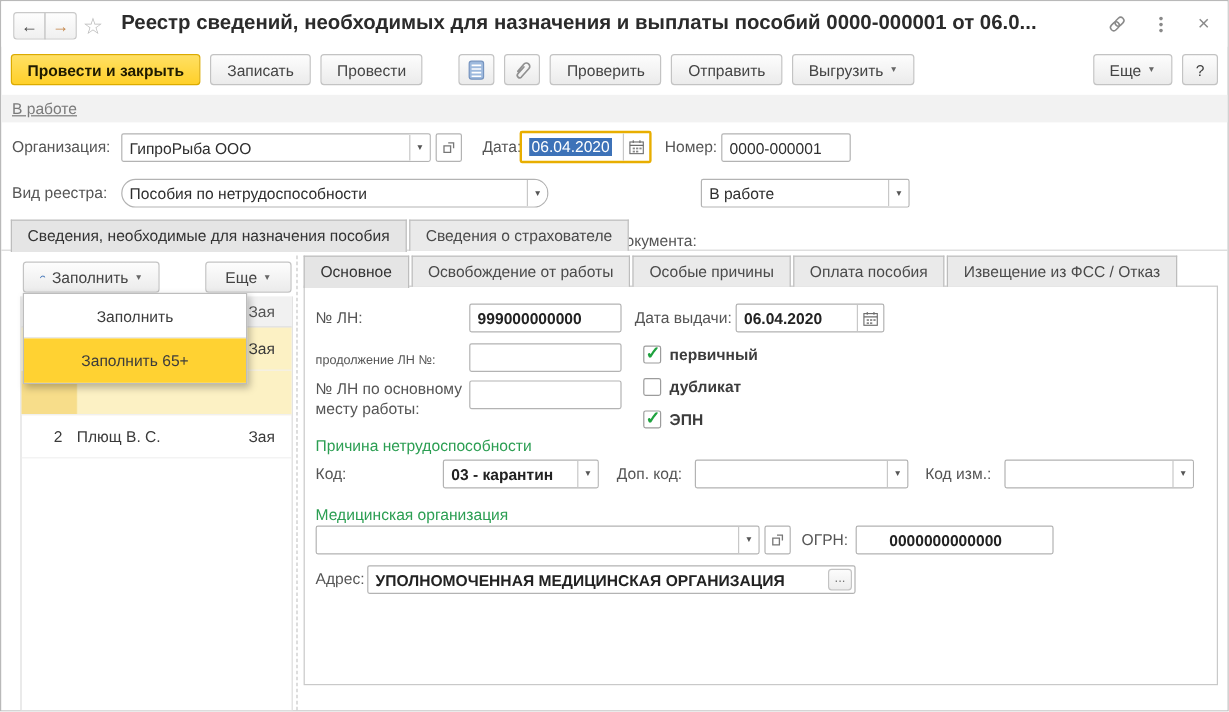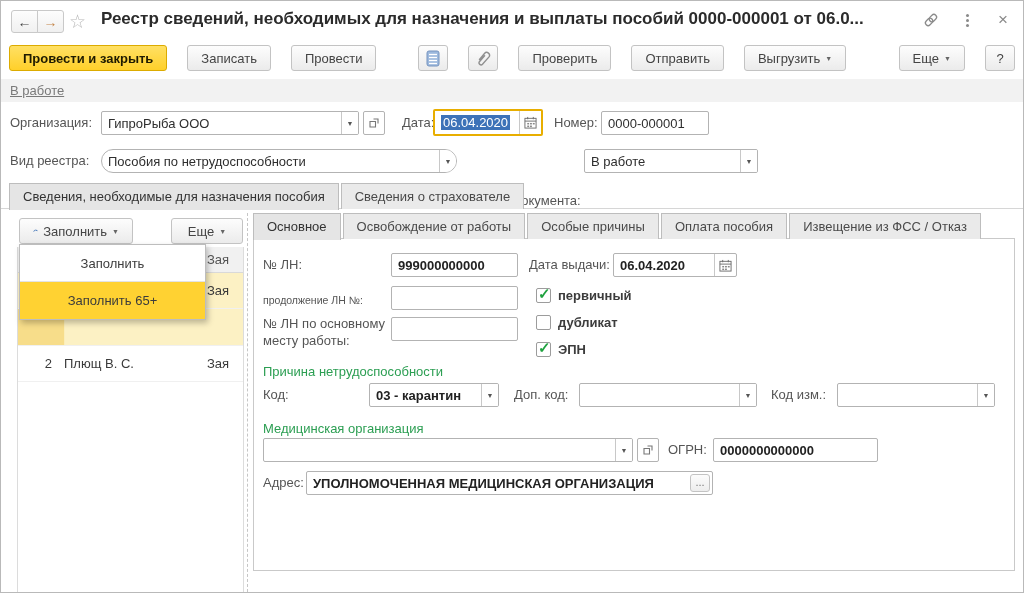--- a/index.html
+++ b/index.html
@@ -13,21 +13,21 @@
   .navbtn.back { left:10px; border-radius:3px 0 0 3px; color:#444; }
   .navbtn.fwd  { left:36px; border-radius:0 3px 3px 0; color:#c4864a; }
   .star { position:absolute; left:68px; top:9px; font-size:19px; color:#b8b8b8; cursor:pointer; }
   .wtitle { position:absolute; left:100px; top:8px; width:828px; font-size:17px; font-weight:bold; color:#2b2b2b; white-space:nowrap; overflow:hidden; }
   .titleicons { position:absolute; right:10px; top:9px; display:flex; align-items:center; gap:16px; }
   .ticon { width:20px; height:20px; display:flex; align-items:center; justify-content:center; color:#8a8a8a; cursor:pointer; }
   .vdots { width:3px; height:3px; background:#8a8a8a; border-radius:50%; box-shadow:0 -5px 0 #8a8a8a, 0 5px 0 #8a8a8a; }
   .xclose { font-size:17px; color:#8a8a8a; }
 
   
-  .toolbar { position:absolute; top:42px; left:0; right:0; height:30px; display:flex; align-items:center; gap:20px; padding:0 8px; }
+  .toolbar { position:absolute; top:42px; left:0; right:0; height:30px; display:flex; align-items:center; gap:8px; padding:0 8px; }
   .btn { height:26px; padding:0 13px; border:1px solid #c3c3c3; border-radius:3px; background:linear-gradient(#fdfdfd,#ebebeb); color:#444; font-size:13px; display:flex; align-items:center; gap:5px; cursor:pointer; white-space:nowrap; }
   .btn-primary { background:linear-gradient(#ffe064,#ffd02a); border-color:#dcab00; color:#1f1b00; font-weight:bold; }
   .btn-icon { width:30px; padding:0; justify-content:center; }
   .caret { font-size:7px; color:#666; }
   .sp-left { margin-left:22px; }
   .push-right { margin-left:auto; }
 
   
   .strip { position:absolute; top:78px; left:0; right:0; height:23px; background:#f2f2f2; display:flex; align-items:center; padding:0 9px; }
   .statelink { color:#7a7a7a; text-decoration:underline; cursor:pointer; }
@@ -329,21 +329,21 @@
     <span class="txt"></span>
     <span class="arw">▼</span>
   </div>
   <div class="openbtn z2" style="left:636px; top:437px;">
     <svg width="12" height="12" viewBox="0 0 12 12">
       <path d="M2 4.5 h5.5 v5.5 h-5.5 z" fill="none" stroke="#777" stroke-width="1.1"></path>
       <path d="M5.5 2 h4.5 v4.5" fill="none" stroke="#777" stroke-width="1.1"></path>
     </svg>
   </div>
   <div class="lbl z2" style="left:667px; top:437px;">ОГРН:</div>
-  <div class="fld z2" style="left:712px; top:437px; width:165px;">
+  <div class="fld z2" style="left:712px; top:437px; width:165px;padding-left:21px;">
     <span class="txt bold">0000000000000</span>
   </div>
 
   <div class="lbl z2" style="left:262px; top:470px;">Адрес:</div>
   <div class="fld z2" style="left:305px; top:470px; width:407px;">
     <span class="txt bold">УПОЛНОМОЧЕННАЯ МЕДИЦИНСКАЯ ОРГАНИЗАЦИЯ</span>
     <span class="dotsbtn">...</span>
   </div>
 
 </div>

